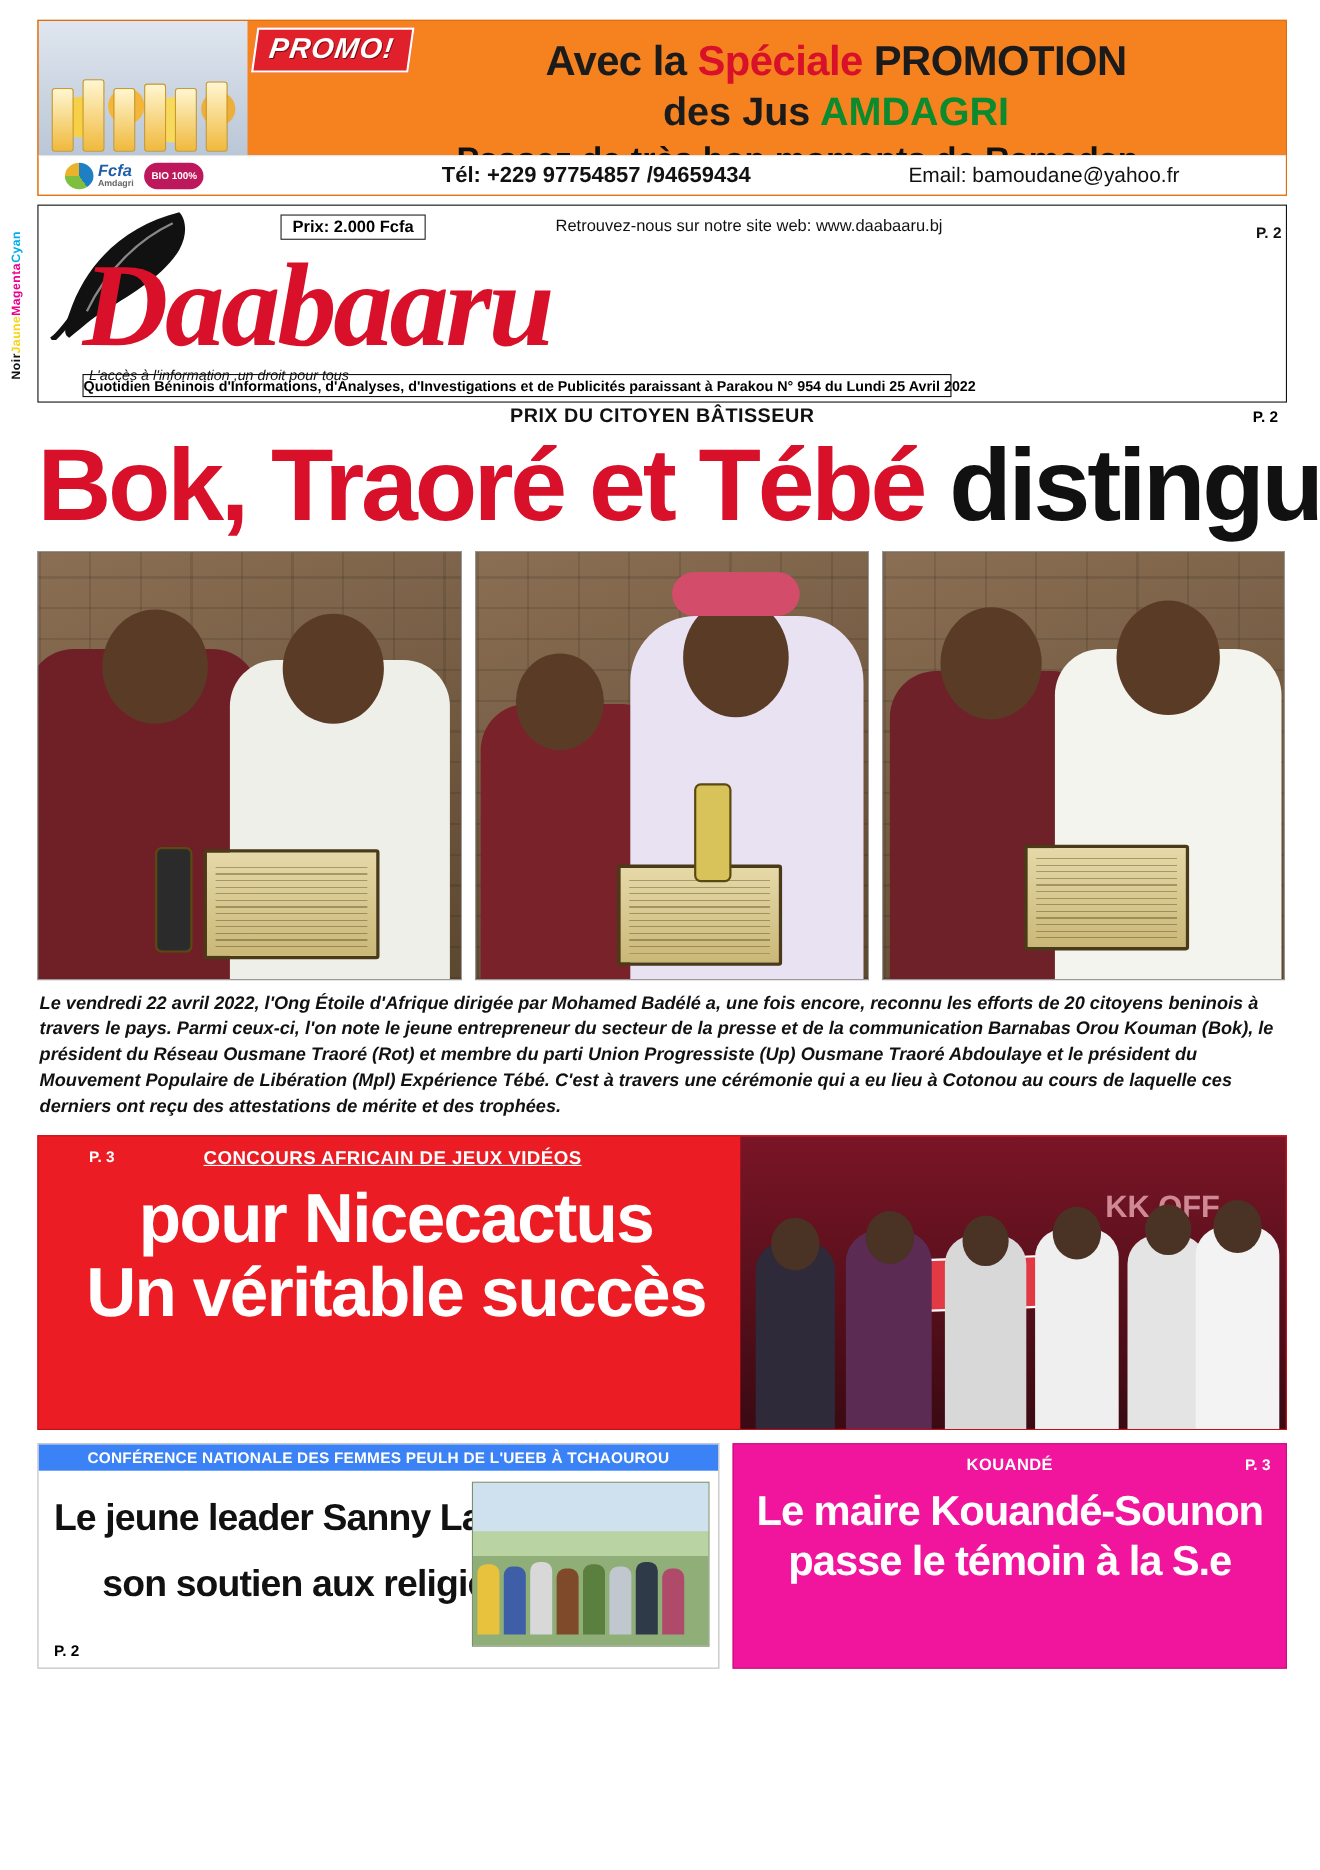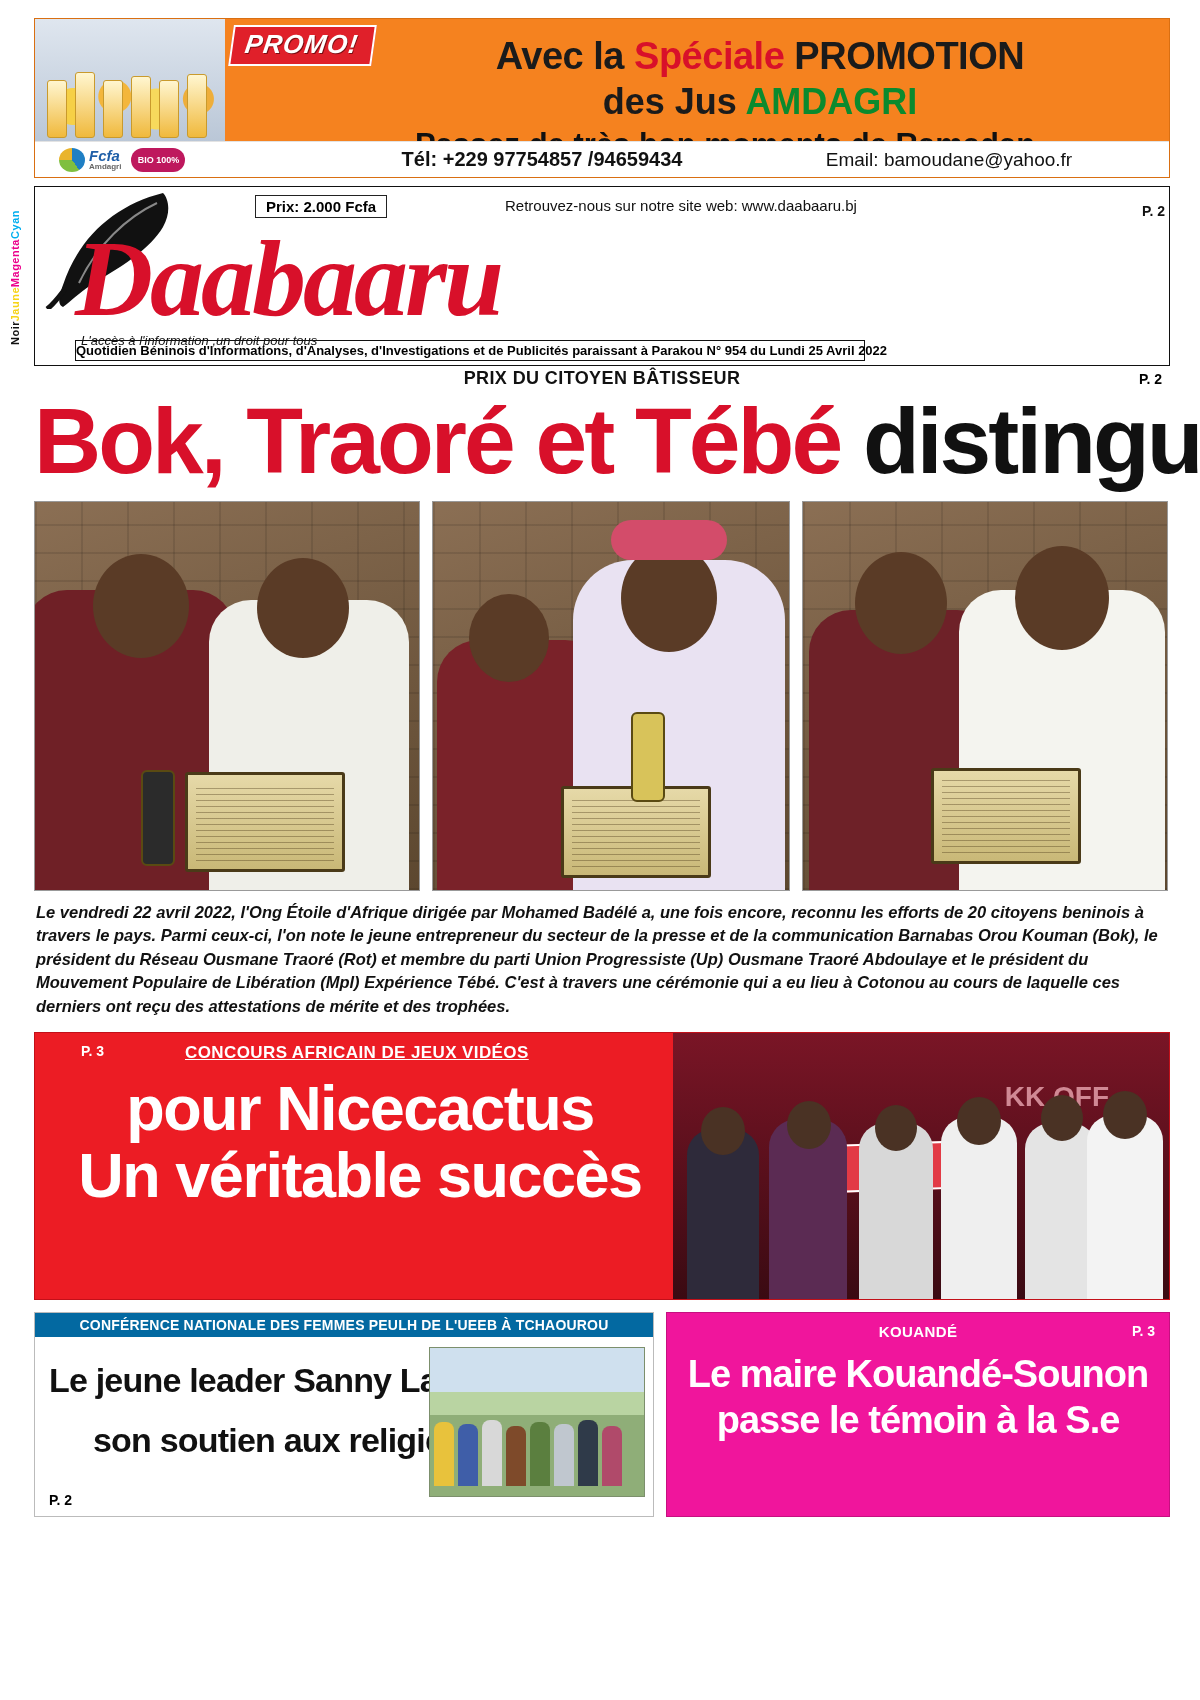--- a/index.html
+++ b/index.html
@@ -337,21 +337,21 @@
   .bl {
     position: relative;
     width: 620px;
     background: #ffffff;
     border: 1px solid #bbb;
     overflow: hidden;
   }
   .bl .hdr {
     position: absolute; left: 0; top: 0;
     width: 100%; height: 24px;
-    background: #0369a1; color: #fff;
+    background: #3b82f6; color: #fff;
     font-size: 14px; font-weight: 800;
     display: flex; align-items: center; justify-content: center;
     letter-spacing: .2px;
   }
   .bl .t1, .bl .t2 {
     position: absolute;
     color: #111; font-weight: 900;
     font-size: 34px;
     letter-spacing: -0.8px;
     white-space: nowrap;

